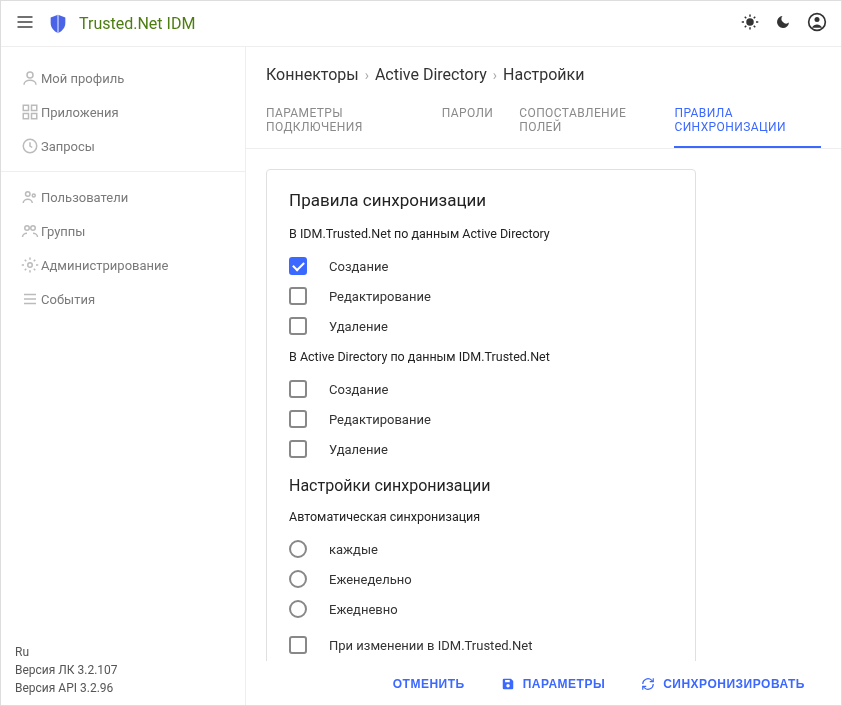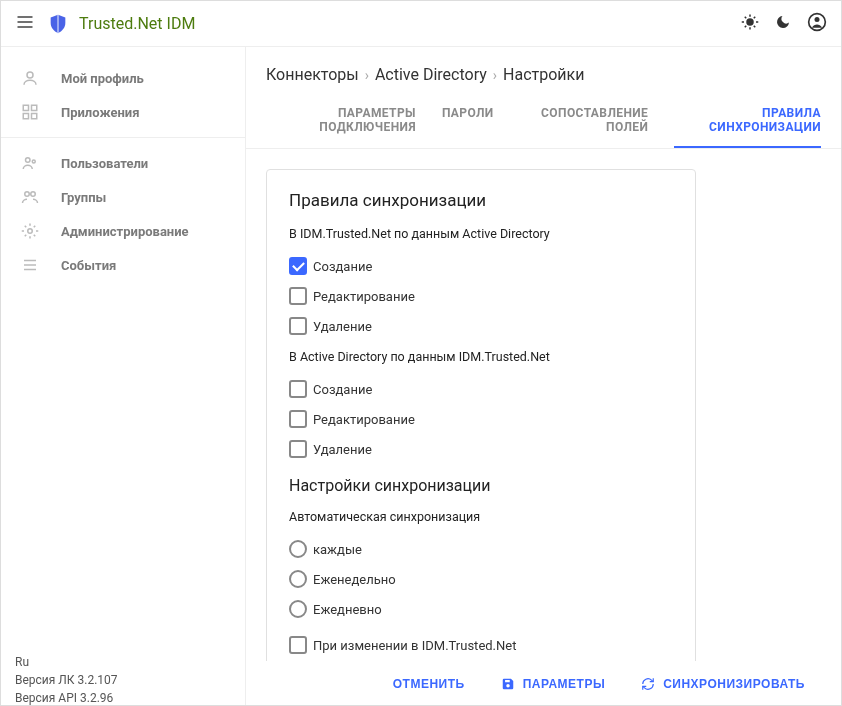--- a/index.html
+++ b/index.html
@@ -46,28 +46,27 @@
   cursor: pointer;
 }
 .nav-group { padding: 0; }
 .nav-item {
   display: flex;
   align-items: center;
   padding: 8px 20px;
   color: #7a7a7a;
   font-size: 13px;
   cursor: pointer;
-  gap: 22px;
-  font-weight: bold;
+  gap: 2px;
 }
 .nav-item svg { flex-shrink: 0; }
 .nav-sep { border-top: 1px solid #eee; margin: 8px 0; }
 .sidebar-footer {
   margin-top: auto;
-  padding: 0 14px 0 14px;
+  padding: 0 14px 10px 14px;
   font-size: 12px;
   color: #555;
   line-height: 1.5;
 }
 .main { flex: 1; display: flex; flex-direction: column; overflow: hidden; }
 .breadcrumb {
   display: flex;
   align-items: center;
   gap: 6px;
   padding: 18px 20px 14px 20px;
@@ -76,43 +75,42 @@
 }
 .breadcrumb .sep { color: #aaa; font-size: 14px; }
 .tabs {
   display: flex;
   gap: 26px;
   padding: 0 20px;
   border-bottom: 1px solid #eee;
 }
 .tab {
   font-size: 12px;
-  font-weight: 700;
+  font-weight: 400;
   letter-spacing: 0.4px;
   color: #8a8a8a;
   padding: 8px 0 12px 0;
   cursor: pointer;
   border-bottom: 2px solid transparent;
-  text-align: right;
 }
 .tab.active { color: #3b68ff; border-bottom-color: #3b68ff; }
 .content { flex: 1; overflow: auto; padding: 20px; }
 .card {
   border: 1px solid #e0e0e0;
   border-radius: 4px;
   padding: 20px 22px;
   max-width: 430px;
 }
 .card h3 { font-size: 17px; font-weight: 400; color: #222; margin-bottom: 16px; }
 .card h4 { font-size: 16px; font-weight: 400; color: #222; margin: 12px 0 14px 0; }
 .subhead { font-size: 12.5px; color: #222; margin: 4px 0 10px 0; }
 .check-row, .radio-row {
   display: flex;
   align-items: center;
-  gap: 6px;
+  gap: 22px;
   padding: 6px 0;
   font-size: 13px;
   color: #333;
 }
 .checkbox {
   width: 18px; height: 18px;
   border: 2px solid #888;
   border-radius: 3px;
   display: flex; align-items: center; justify-content: center;
   cursor: pointer;
@@ -205,20 +203,27 @@
       </div>
       <div class="nav-item">
         <svg width="18" height="18" viewBox="0 0 24 24" fill="none" stroke="#bbb" stroke-width="2">
             <rect x="3" y="3" width="7" height="7"></rect>
             <rect x="14" y="3" width="7" height="7"></rect>
             <rect x="3" y="14" width="7" height="7"></rect>
             <rect x="14" y="14" width="7" height="7"></rect>
           </svg>
         <span>Приложения</span>
       </div>
+      <div class="nav-item">
+        <svg width="18" height="18" viewBox="0 0 24 24" fill="none" stroke="#bbb" stroke-width="2">
+            <circle cx="12" cy="12" r="9"></circle>
+            <path d="M12 7v5l3 2"></path>
+          </svg>
+        <span>Запросы</span>
+      </div>
     </div>
     <div class="nav-sep"></div>
     <div class="nav-group">
       <div class="nav-item">
         <svg width="18" height="18" viewBox="0 0 24 24" fill="none" stroke="#bbb" stroke-width="2">
             <circle cx="9" cy="8" r="3"></circle>
             <circle cx="17" cy="10" r="2"></circle>
             <path d="M3 20c0-3 3-5 6-5s6 2 6 5"></path>
           </svg>
         <span>Пользователи</span>

